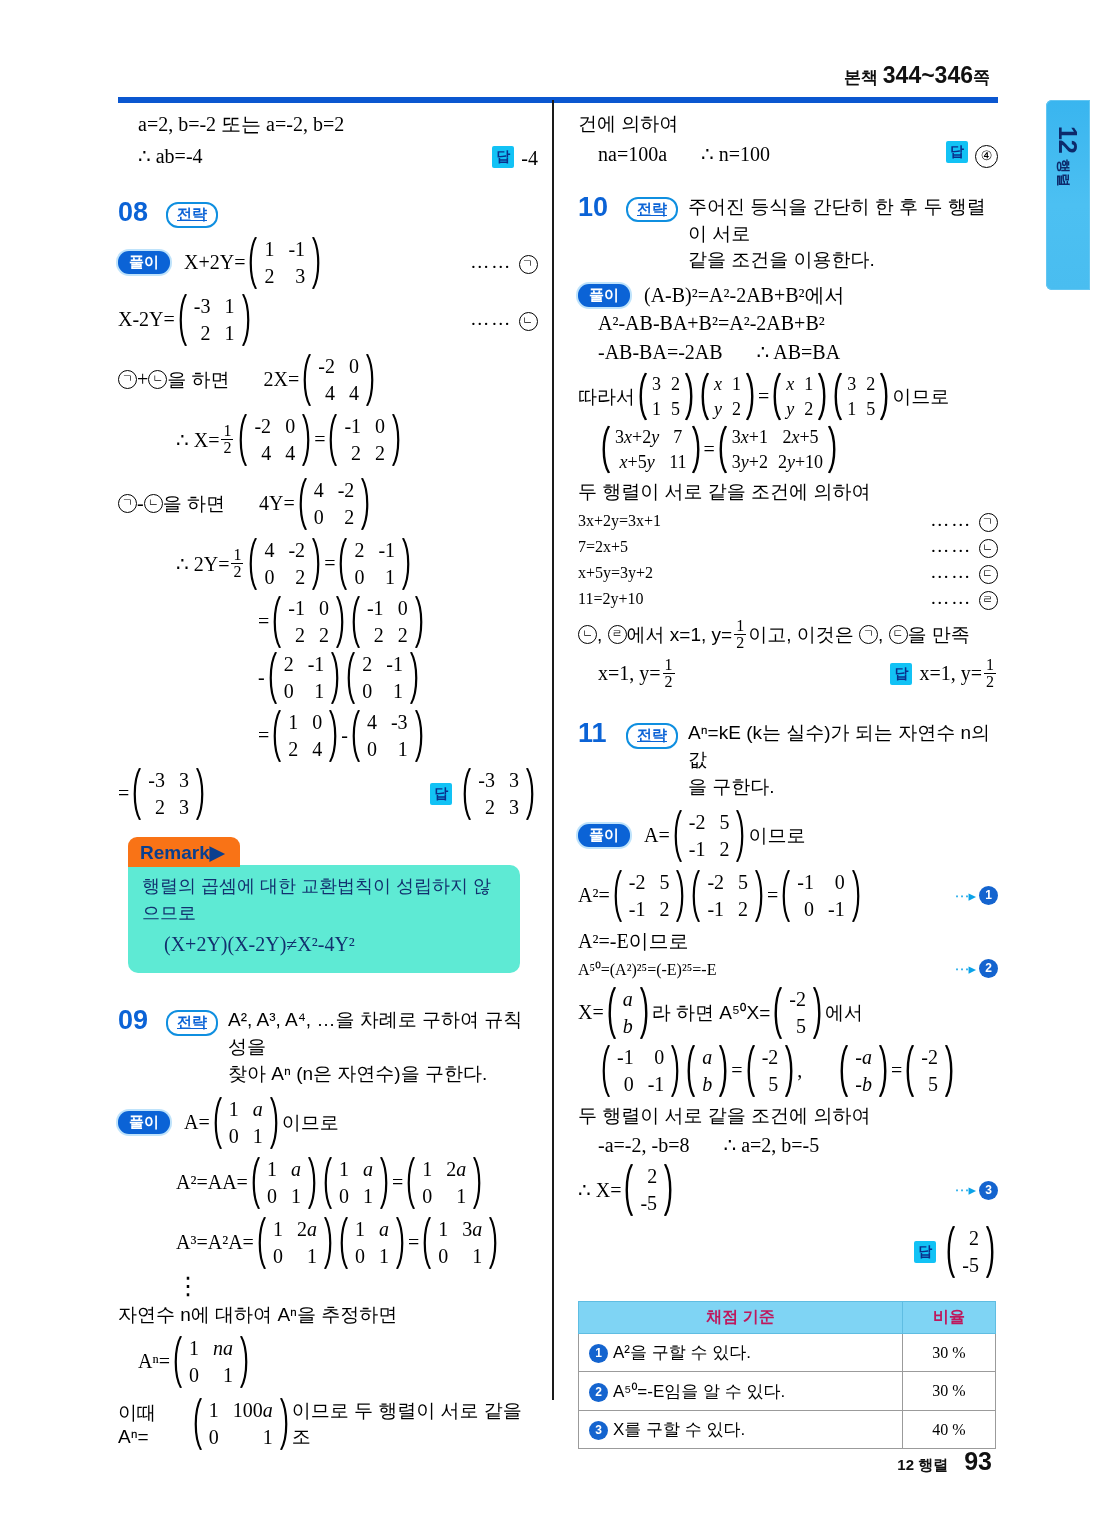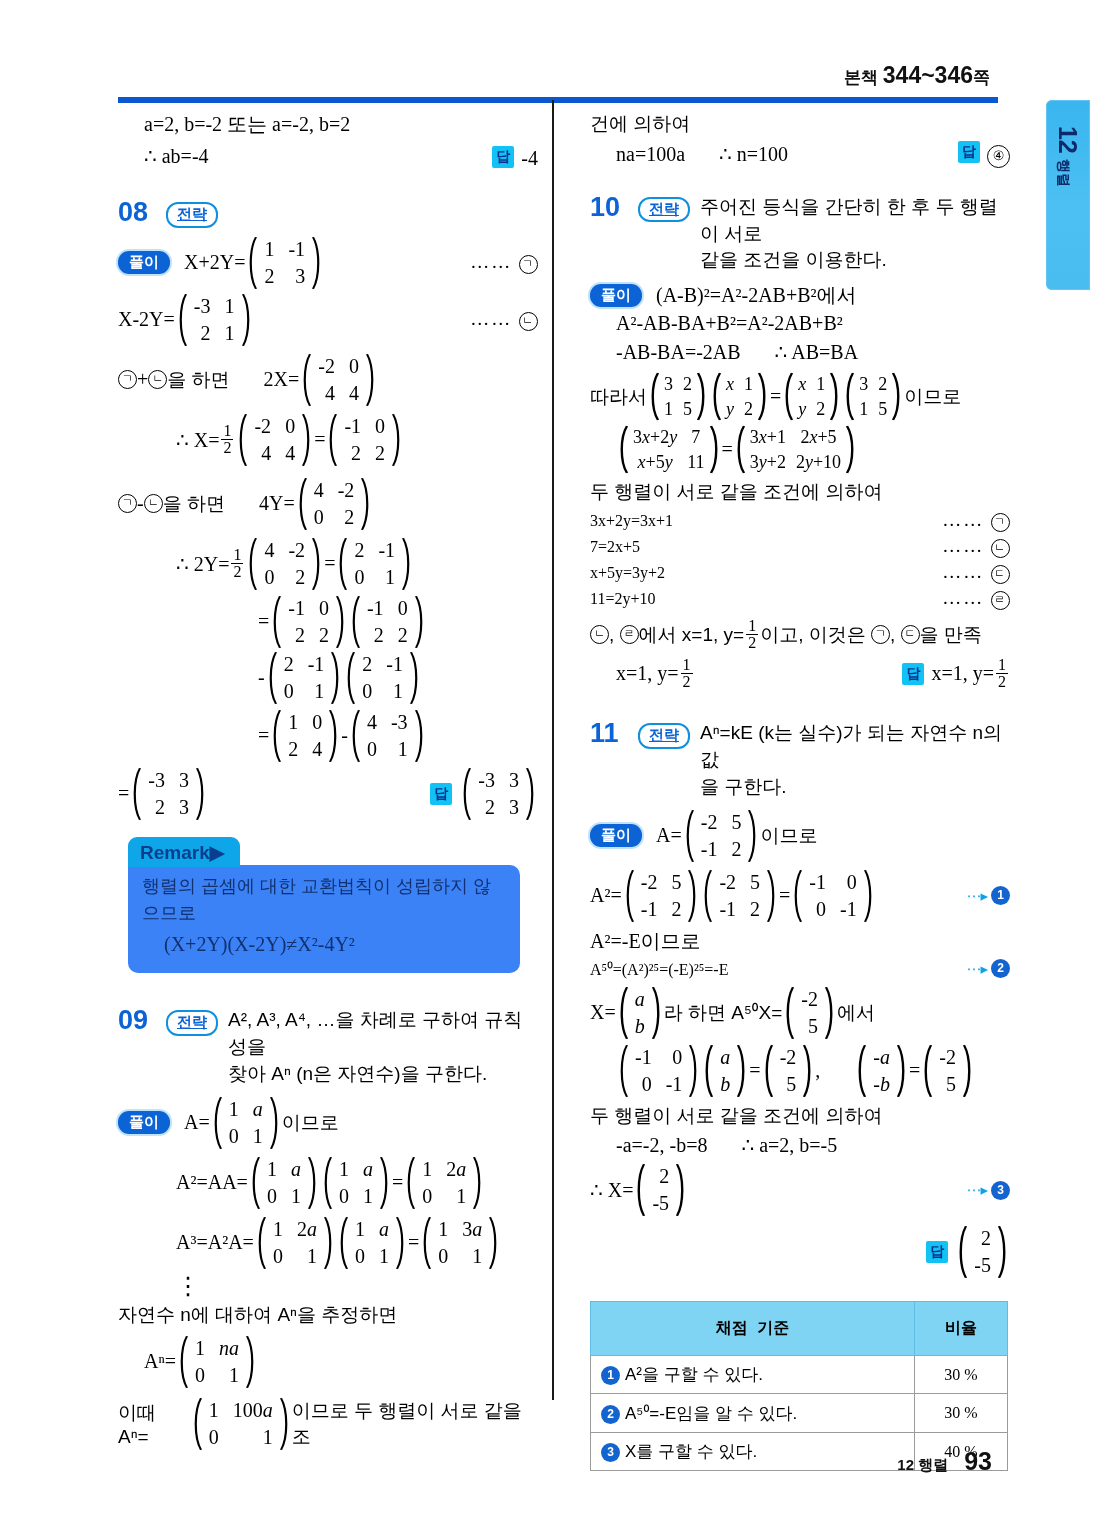--- a/index.html
+++ b/index.html
@@ -45,21 +45,21 @@
     font-family:"Liberation Sans", sans-serif;
     color:#0d2a6b; font-weight:bold; font-size:19px;
     margin-top:34px;
   }
   .side-tab-text .num{font-size:25px;}
   .side-tab-text .ko{font-size:14px;}
 
   
   .col{position:absolute; top:110px; width:420px;}
   .col-left{left:118px;}
-  .col-right{left:590px;}
+  .col-right{left:578px;}
   .divider{
     position:absolute; left:552px; top:100px; width:2px; height:1300px;
     background:#1a1a1a;
   }
 
   
   .footer{
     position:absolute; bottom:42px; right:118px;
     font-family:"Liberation Sans", sans-serif;
     color:#111;
@@ -69,21 +69,21 @@
 
   
   .line{
     font-size:20px; line-height:1.45; margin:0 0 2px 0;
     white-space:nowrap;
   }
   .ko{font-family:"Liberation Sans", sans-serif; font-size:19px;}
   .math{font-family:"Liberation Serif", serif; font-style:normal;}
   i.v{font-style:italic; font-family:"Liberation Serif", serif;}
   .blk{margin-bottom:10px;}
-  .ind1{margin-left:26px;}
+  .ind1{margin-left:20px;}
   .ind2{margin-left:58px;}
   .ind4{margin-left:140px;}
 
   
   .prob{
     display:flex; align-items:flex-start; gap:10px;
     margin:26px 0 8px 0;
   }
   .prob-num{
     font-family:"Liberation Sans", sans-serif;
@@ -182,29 +182,29 @@
     width:21px; height:21px; line-height:19px; text-align:center;
     font-family:"Liberation Sans", sans-serif; font-size:13px;
   }
 
   
   .remark{
     position:relative; margin:16px 0 0 10px;
     width:392px;
   }
   .remark-tab{
-    background:#0ea5e9; color:#0a3f8f;
+    background:#f97316; color:#0a3f8f;
     font-family:"Liberation Sans", sans-serif;
     font-weight:bold; font-size:19px;
     display:inline-block; padding:4px 16px 3px 12px;
     border-radius:9px 9px 0 0;
     position:relative; z-index:2;
   }
   .remark-body{
-    background:#3b82f6; color:#12306e;
+    background:#5eead4; color:#12306e;
     border-radius:0 10px 10px 10px;
     padding:8px 14px 14px 14px;
     margin-top:-2px;
     font-family:"Liberation Sans", sans-serif;
     font-size:18px; line-height:1.5;
   }
   .remark-body .mline{
     font-family:"Liberation Serif", serif; font-size:20px; margin-left:22px; margin-top:2px;
   }
 
@@ -221,23 +221,23 @@
   }
 
   
   .score-table{
     margin-top:22px; width:418px;
     border-collapse:collapse;
     font-family:"Liberation Sans", sans-serif;
     background:#fff;
   }
   .score-table th{
-    background:#7fd4f4; color:#000000;
+    background:#7fd4f4; color:#be185d;
     font-size:16px; font-weight:bold;
-    padding:16px 0; border:1px solid #5fbde2;font-family:Liberation Mono, monospace;
+    padding:5px 0; border:1px solid #5fbde2;
   }
   .score-table td{
     font-size:17px; padding:7px 10px;
     border:1px solid #9b9b9b; color:#000;
   }
   .score-table td.pct{
     text-align:center; width:72px; font-size:16px;
     font-family:"Liberation Serif", serif;
   }
   .score-table td.crit{white-space:nowrap;}

